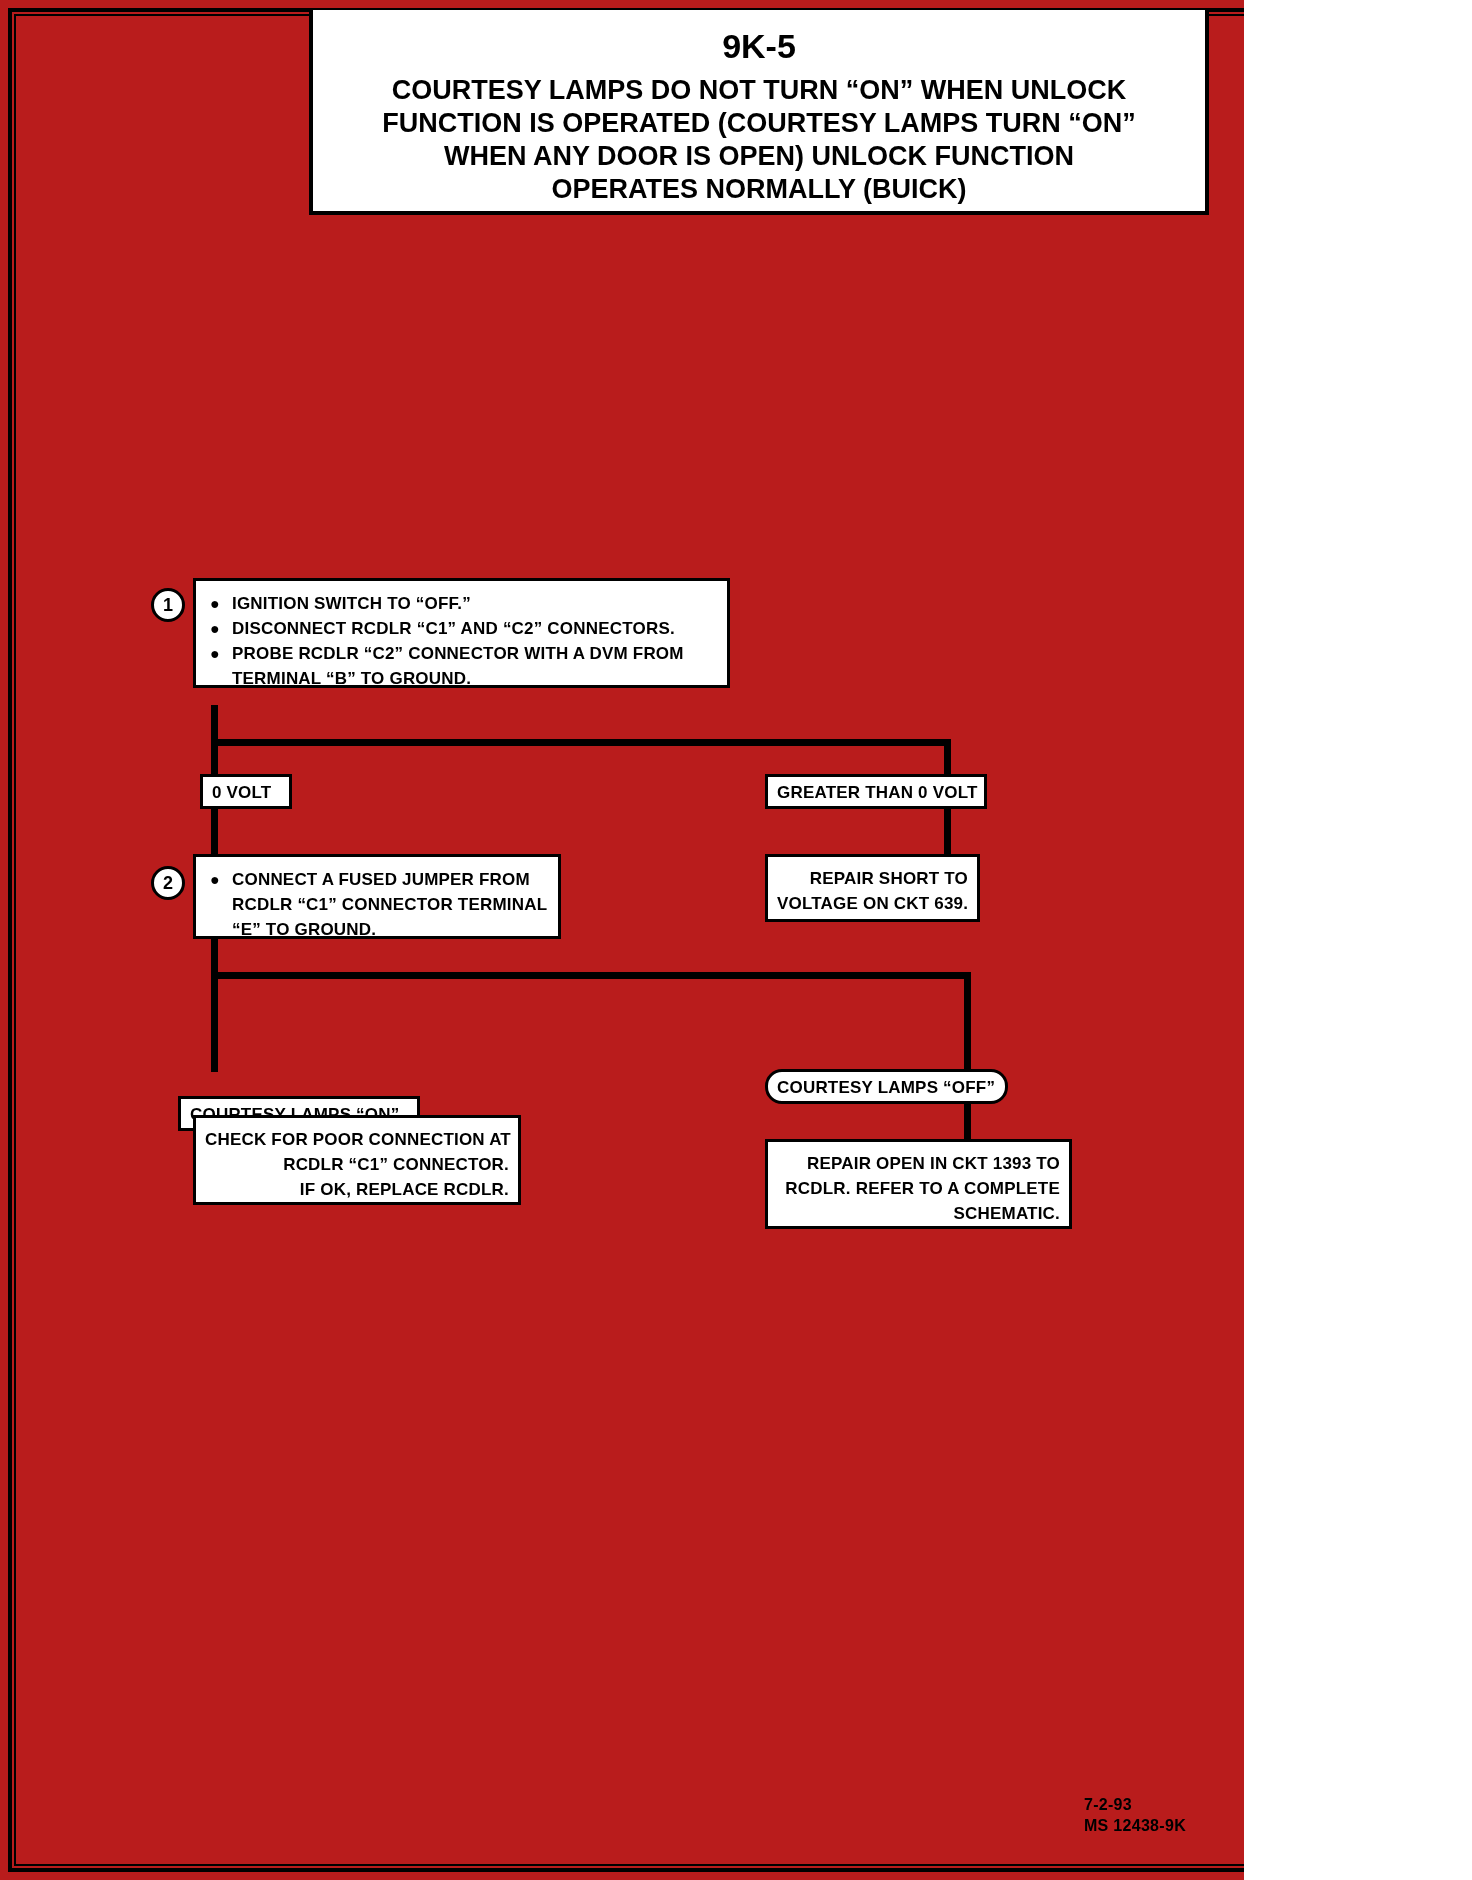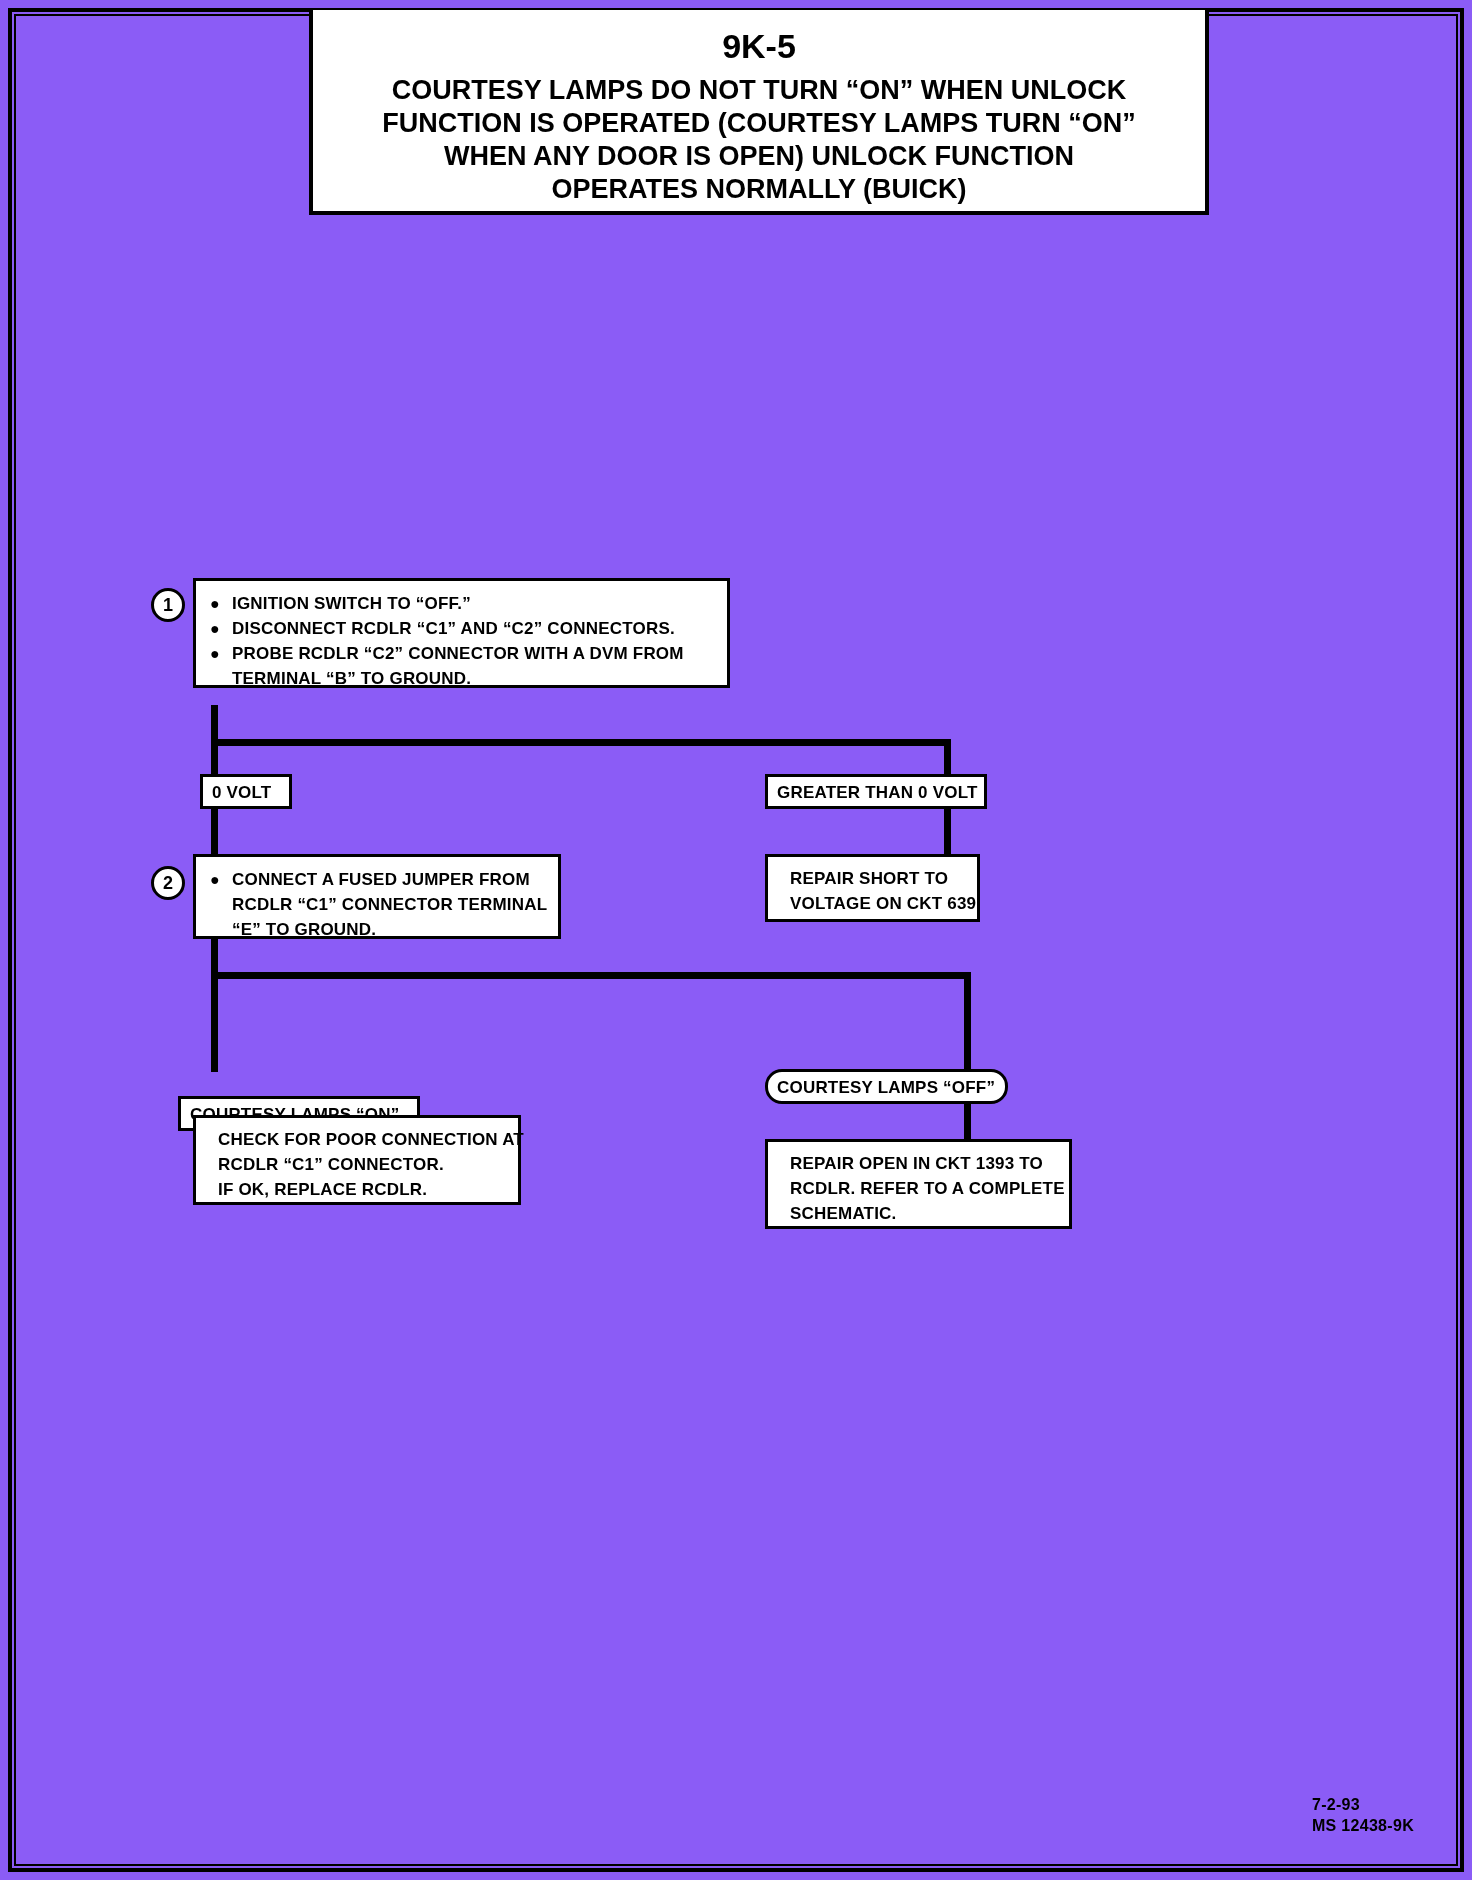--- a/index.html
+++ b/index.html
@@ -5,23 +5,23 @@
   html, body {
     margin: 0;
     padding: 0;
     background: #ffffff;
   }
   body {
     font-family: "Liberation Sans", sans-serif;
   }
   #page {
     position: relative;
-    width: 1472px;
+    width: 1244px;
     height: 1880px;
-    background: #8b5cf6;
+    background: #b91c1c;
     overflow: hidden;
   }
   
   .page-border {
     position: absolute;
     left: 8px;
     top: 8px;
     width: 1456px;
     height: 1864px;
     border: 4px solid #000;
@@ -107,24 +107,25 @@
 
   .label-box {
     padding: 5px 9px;
     font-size: 17px;
     line-height: 22px;
     white-space: nowrap;
     letter-spacing: 0.2px;
   }
 
   .action-box {
-    padding: 9px 22px;
-    font-size: 17px;
-    line-height: 25px;
-    letter-spacing: 0.2px;
+    padding: 9px 9px;
+    font-size: 17px;
+    line-height: 25px;
+    letter-spacing: 0.2px;
+    text-align: right;
   }
   .action-box div { white-space: nowrap; }
 
   
   .step-circle {
     position: absolute;
     width: 34px;
     height: 34px;
     border: 3px solid #000;
     border-radius: 50%;

